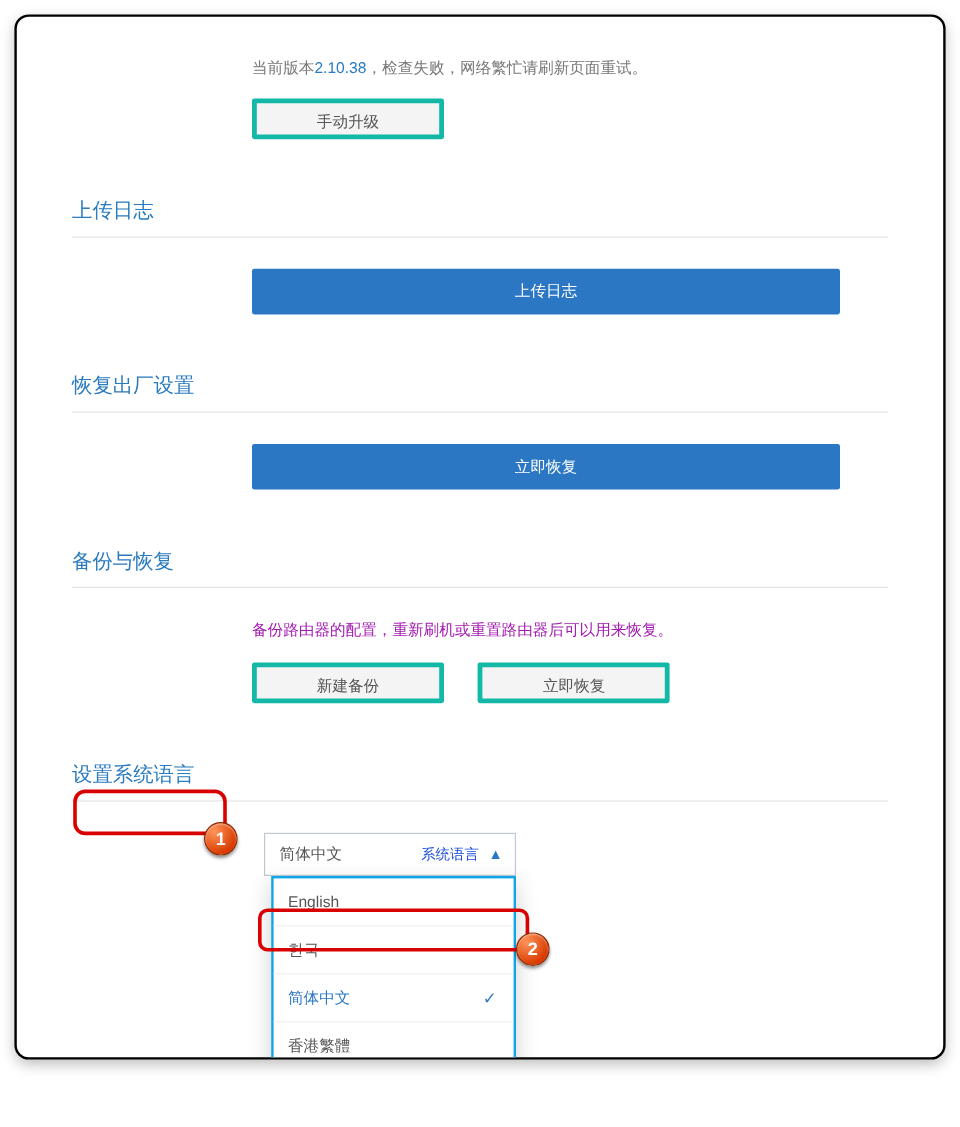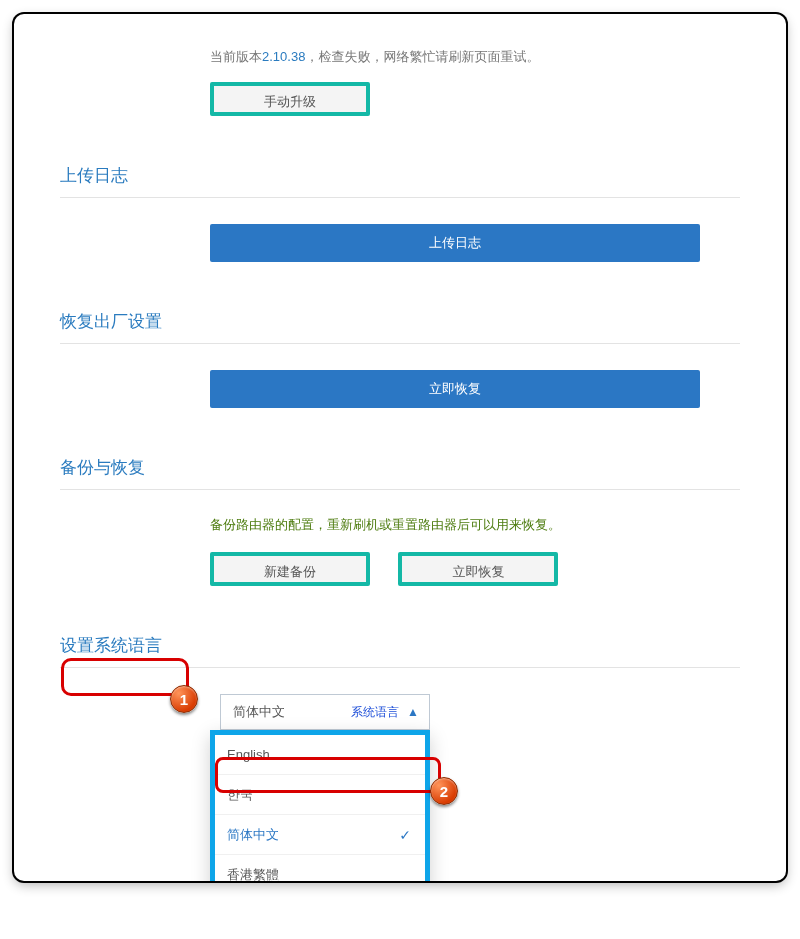--- a/index.html
+++ b/index.html
@@ -65,21 +65,21 @@
     font-weight: 400;
     padding-bottom: 10px;
   }
   .hr {
     border: none;
     border-bottom: 1px solid #e3e3e3;
     margin-bottom: 26px;
   }
   .desc {
     font-size: 13px;
-    color: #4d7c0f;
+    color: #a21caf;
     margin-left: 150px;
     margin-bottom: 18px;
   }
   
   .lang-wrap {
     margin-left: 150px;
     width: 220px;
     position: relative;
     padding-left: 10px;
   }
@@ -101,25 +101,25 @@
     font-size: 12px;
   }
   .lang-selected .chev {
     position: absolute;
     right: 10px;
     color: #2b77c4;
     font-size: 12px;
   }
   .lang-list {
     position: absolute;
-    left: 0; right: 0;
+    left: 16px; right: 0;
     top: 36px;
     background: #fff;
     box-shadow: 0 6px 18px rgba(0,0,0,.18);
-    border: 5px solid #0ea5e9;
+    border: 2px solid #0ea5e9;
     z-index: 5;
   }
   .lang-item {
     height: 40px;
     line-height: 40px;
     padding: 0 12px;
     font-size: 13px;
     color: #555;
     border-bottom: 1px solid #f0f0f0;
     position: relative;

